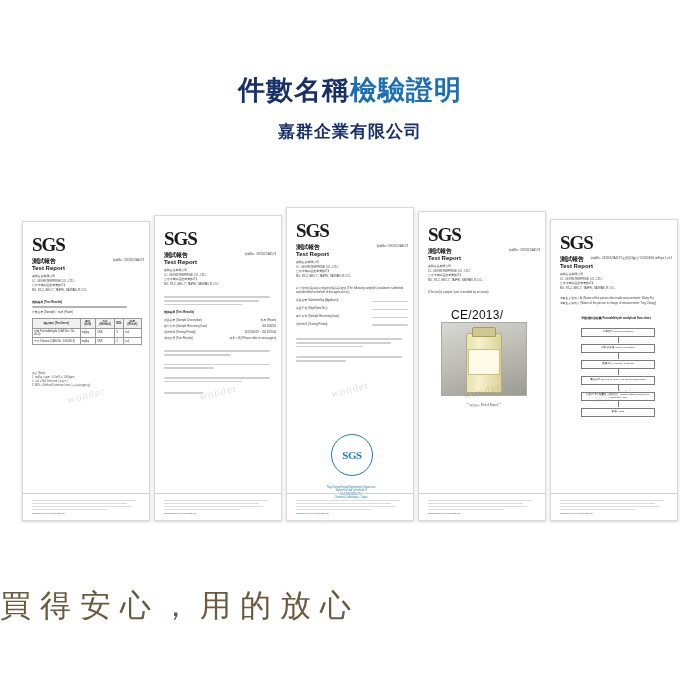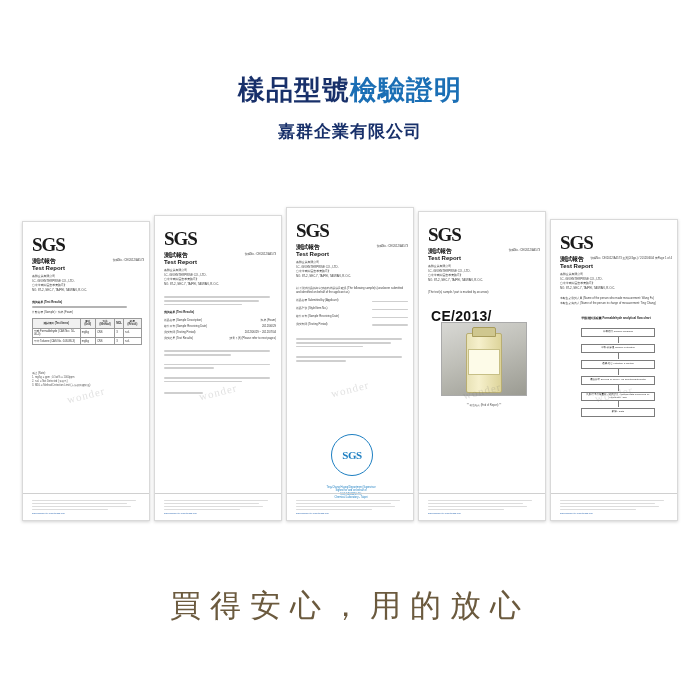--- a/index.html
+++ b/index.html
@@ -136,22 +136,22 @@
   }
   .bottle-cap{
     position:absolute;left:30px;top:4px;width:22px;height:8px;
     background:#cfc78f;border:1px solid #a89c5c;border-radius:2px 2px 0 0;
   }
   .bottle-label{
     position:absolute;left:26px;top:26px;width:30px;height:24px;
     background:#fdfbe8;border:1px solid #c7bf86;
   }
   .ce-mark{
-    position:absolute;top:96px;left:12px;width:84px;
-    font-size:14px;font-weight:700;color:#111;letter-spacing:.3px;
+    position:absolute;top:96px;left:32px;width:84px;
+    font-size:12px;font-weight:400;color:#111;letter-spacing:.3px;
   }
 
   
   .stamp{
     position:absolute;left:44px;bottom:44px;width:40px;height:40px;
     border-radius:50%;
     border:1.4px solid #1e7fc2;
     color:#1e7fc2;
     display:flex;align-items:center;justify-content:center;
     font-family:"Liberation Serif", serif;
@@ -178,35 +178,34 @@
     transform:translate(-50%,-50%) rotate(-14deg);
     font-family:"Liberation Serif", serif;
     font-size:11px;color:rgba(120,120,120,.22);
     white-space:nowrap;pointer-events:none;
     letter-spacing:1px;
   }
 
   
   .calligraphy{
     position:absolute;top:585px;left:0;width:700px;
-    text-align:center;
     font-family:"DejaVu Serif", serif;
     font-size:31px;
     color:#6b5a3e;
     letter-spacing:9px;
     white-space:nowrap;
   }
 </style>
 </head>
 <body>
 
 <div class="page">
 
   <div class="title">
-    <span>樣品型號</span><span class="accent">檢驗證明</span>
+    <span>件數名稱</span><span class="accent">檢驗證明</span>
   </div>
   <div class="subtitle1">嘉群企業有限公司</div>
 
   <div class="certs">
 
     <div class="cert">
       <div class="sgs-logo">SGS</div>
       <div class="cert-head">
         <div class="cert-title-cn">測試報告</div>
         <div class="cert-title-en">Test Report</div>

